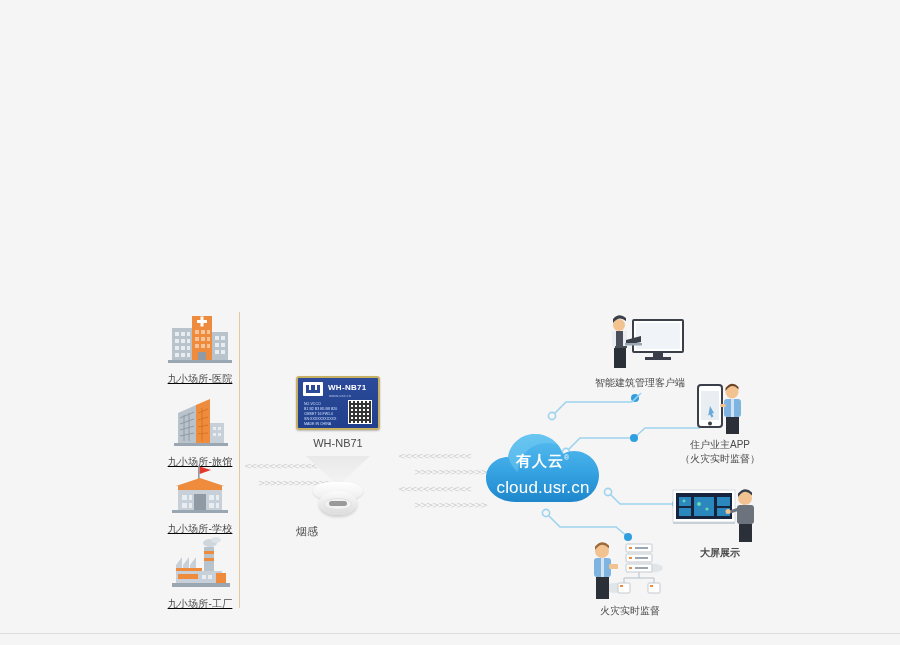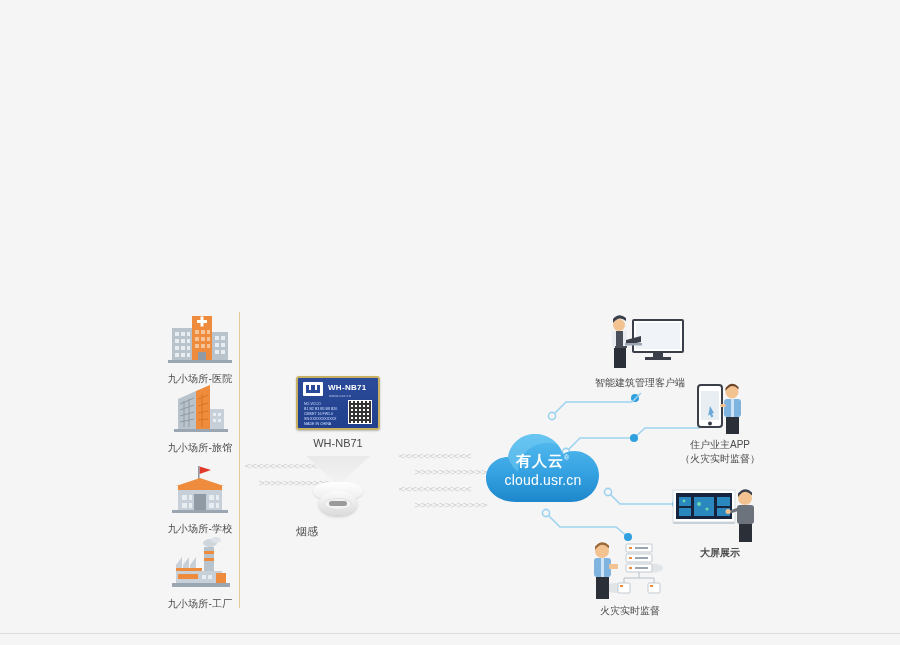--- a/index.html
+++ b/index.html
@@ -21,21 +21,21 @@
   }
 
   
   .v-divider{
     position:absolute;left:239px;top:312px;width:1px;height:296px;
     background:#e3c89a;
   }
 
   
   .venue{
-    position:absolute;left:150px;width:100px;text-align:center;
+    position:absolute;left:150px;width:100px;text-align:center;text-decoration:underline;
   }
   .venue .art{height:56px;position:relative;margin:0 auto;width:72px;}
   .venue .cap{
     margin-top:6px;font-size:10px;color:#4a4a4a;white-space:nowrap;
     letter-spacing:.2px;
   }
 
   
   .module-wrap{position:absolute;left:296px;top:376px;}
   .pcb{
@@ -116,21 +116,21 @@
         letter-spacing:-1.5px;white-space:nowrap;font-family:"DejaVu Sans",sans-serif;}
 
   
   .cloud-wrap{position:absolute;left:482px;top:428px;width:122px;height:82px;}
   .cloud-text{
     position:absolute;left:0;top:24px;width:122px;text-align:center;color:#fff;
     z-index:3;pointer-events:none;
   }
   .cloud-text .cn{font-size:15px;font-weight:bold;letter-spacing:1px;}
   .cloud-text .cn sup{font-size:7px;vertical-align:super;font-weight:normal;}
-  .cloud-text .en{font-size:14px;margin-top:1px;letter-spacing:.2px;}
+  .cloud-text .en{font-size:17px;margin-top:7px;letter-spacing:.2px;}
 
   
   .node{position:absolute;text-align:center;}
   .node .cap{font-size:10px;color:#4a4a4a;line-height:14px;white-space:nowrap;}
 </style>
 </head>
 <body>
 
 <div id="stage">
 
@@ -175,21 +175,21 @@
             <rect x="37" y="34" width="4" height="4"></rect>
             <rect x="43" y="34" width="3" height="4"></rect>
         </g>
         <rect x="34" y="42" width="8" height="8" fill="#8f9aa5"></rect>
         <rect x="4" y="50" width="64" height="3" fill="#9aa6b1"></rect>
       </svg>
     </div>
     <div class="cap">九小场所-医院</div>
   </div>
 
-  <div class="venue" style="top:379px;">
+  <div class="venue" style="top:393px;">
     <div class="art">
       <svg width="72" height="56" viewBox="0 0 72 56">
         <polygon points="14,20 32,12 32,50 14,50" fill="#b9c3cc"></polygon>
         <polygon points="32,12 46,6 46,50 32,50" fill="#ef8b3c"></polygon>
         <rect x="46" y="30" width="14" height="20" fill="#c7d0d8"></rect>
         <g stroke="#8f9aa5" stroke-width="1" fill="none">
           <line x1="16" y1="25" x2="30" y2="19"></line>
             <line x1="16" y1="31" x2="30" y2="26"></line>
           <line x1="16" y1="37" x2="30" y2="33"></line>
             <line x1="16" y1="43" x2="30" y2="40"></line>

